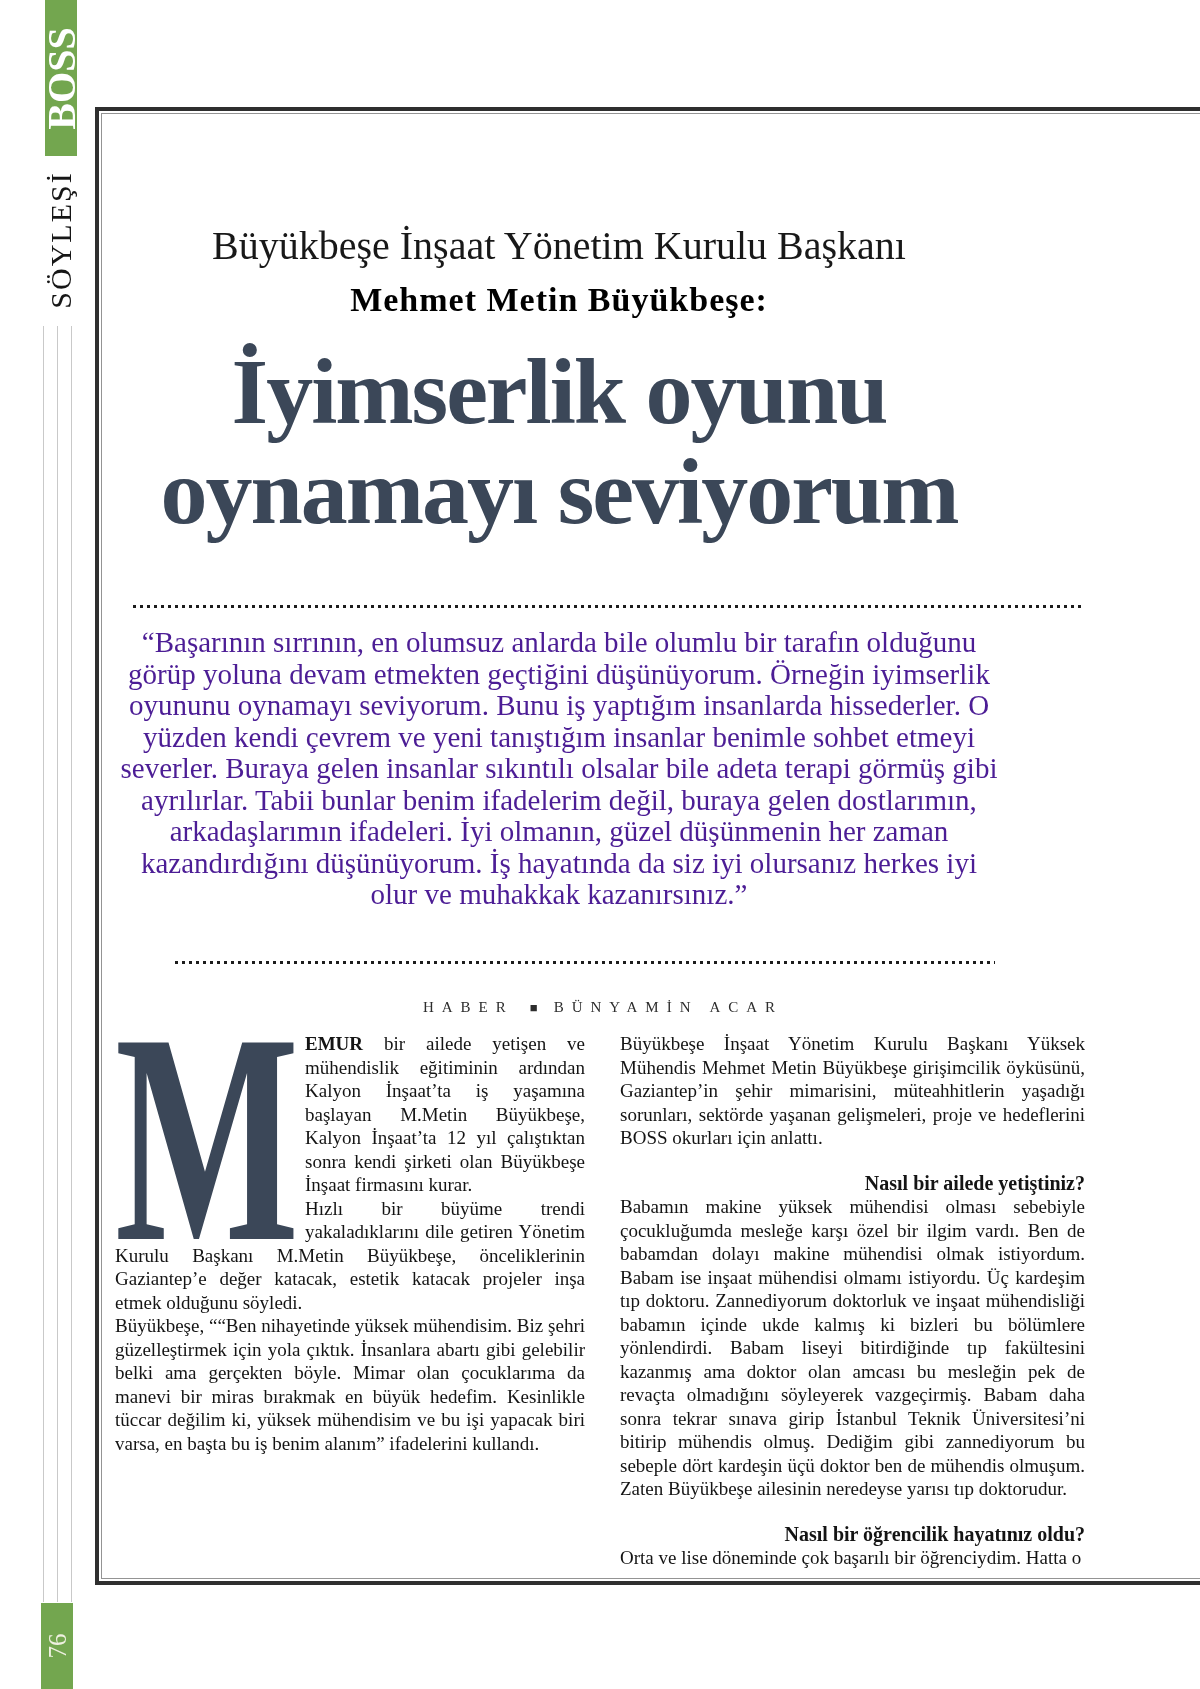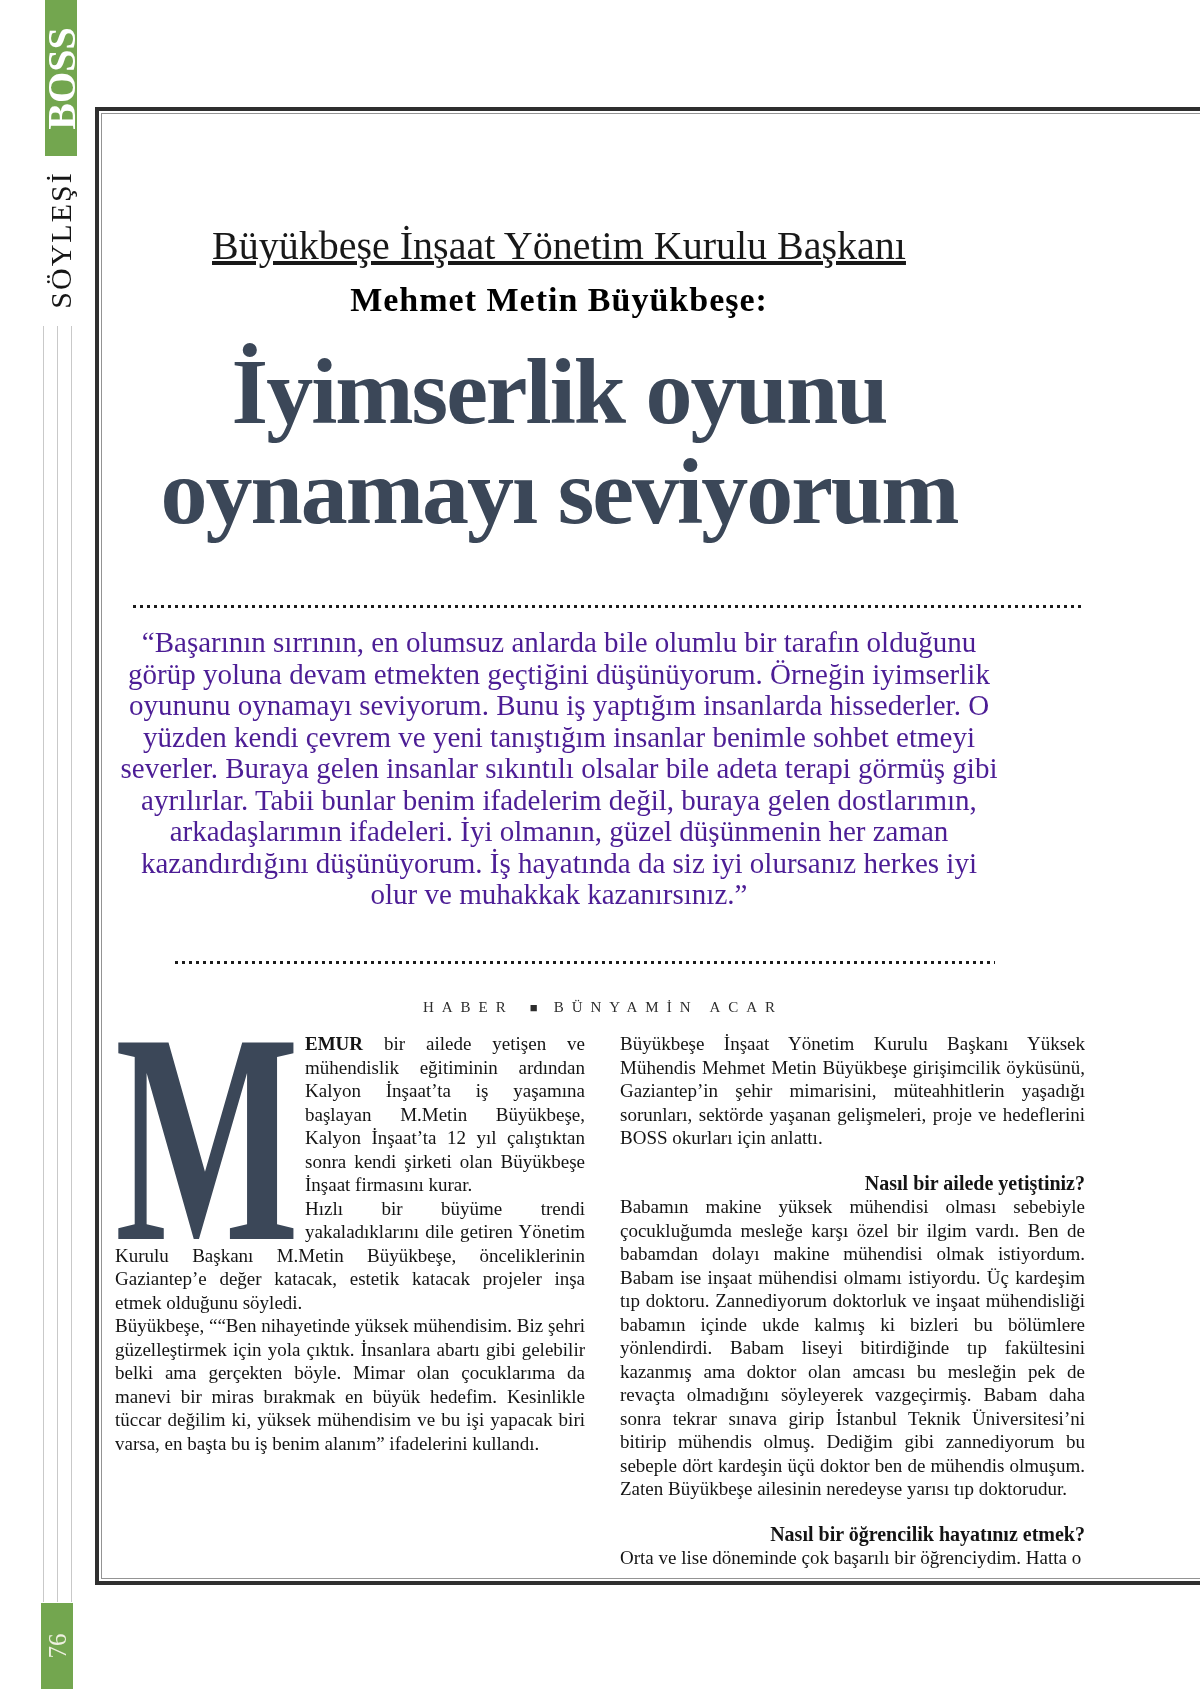--- a/index.html
+++ b/index.html
@@ -60,21 +60,20 @@
     background: #ffffff;
     overflow: hidden;
   }
   .frame-inner { position: absolute; left: 0; top: 0; width: 100%; height: 100%; }
 
   .kicker {
     position: absolute; left: 16px; top: 112px; width: 888px;
     text-align: center;
     font-size: 40px; line-height: 46px; color: #181818;
     font-weight: 400;
-    text-decoration: underline;
   }
   .speaker {
     position: absolute; left: 16px; top: 158px; width: 888px;
     text-align: center;
     font-size: 34px; line-height: 62px; color: #000000;
     font-weight: 700; letter-spacing: 1px;
   }
   .headline {
     position: absolute; left: 0px; top: 230px; width: 920px;
     text-align: center;
@@ -179,18 +178,18 @@
       </div>
       <p><span class="lead-bold">EMUR</span><span> bir ailede yetişen ve mühendislik eğitiminin ardından Kalyon İnşaat’ta iş yaşamına başlayan M.Metin Büyükbeşe, Kalyon İnşaat’ta 12 yıl çalıştıktan sonra kendi şirketi olan Büyükbeşe İnşaat firmasını kurar.</span></p>
       <p>Hızlı bir büyüme trendi yakaladıklarını dile getiren Yönetim Kurulu Başkanı M.Metin Büyükbeşe, önceliklerinin Gaziantep’e değer katacak, estetik katacak projeler inşa etmek olduğunu söyledi.</p>
       <p>Büyükbeşe, ““Ben nihayetinde yüksek mühendisim. Biz şehri güzelleştirmek için yola çıktık. İnsanlara abartı gibi gelebilir belki ama gerçekten böyle. Mimar olan çocuklarıma da manevi bir miras bırakmak en büyük hedefim. Kesinlikle tüccar değilim ki, yüksek mühendisim ve bu işi yapacak biri varsa, en başta bu iş benim alanım” ifadelerini kullandı.</p>
     </div>
 
     <div class="col col-right">
       <p>Büyükbeşe İnşaat Yönetim Kurulu Başkanı Yüksek Mühendis Mehmet Metin Büyükbeşe girişimcilik öyküsünü, Gaziantep’in şehir mimarisini, müteahhitlerin yaşadığı sorunları, sektörde yaşanan gelişmeleri, proje ve hedeflerini BOSS okurları için anlattı.</p>
       <p class="question">Nasıl bir ailede yetiştiniz?</p>
       <p>Babamın makine yüksek mühendisi olması sebebiyle çocukluğumda mesleğe karşı özel bir ilgim vardı. Ben de babamdan dolayı makine mühendisi olmak istiyordum. Babam ise inşaat mühendisi olmamı istiyordu. Üç kardeşim tıp doktoru. Zannediyorum doktorluk ve inşaat mühendisliği babamın içinde ukde kalmış ki bizleri bu bölümlere yönlendirdi. Babam liseyi bitirdiğinde tıp fakültesini kazanmış ama doktor olan amcası bu mesleğin pek de revaçta olmadığını söyleyerek vazgeçirmiş. Babam daha sonra tekrar sınava girip İstanbul Teknik Üniversitesi’ni bitirip mühendis olmuş. Dediğim gibi zannediyorum bu sebeple dört kardeşin üçü doktor ben de mühendis olmuşum. Zaten Büyükbeşe ailesinin neredeyse yarısı tıp doktorudur.</p>
-      <p class="question">Nasıl bir öğrencilik hayatınız etmek?</p>
+      <p class="question">Nasıl bir öğrencilik hayatınız oldu?</p>
       <p>Orta ve lise döneminde çok başarılı bir öğrenciydim. Hatta o</p>
     </div>
 
   </div>
 </div>
 
 </body></html>

